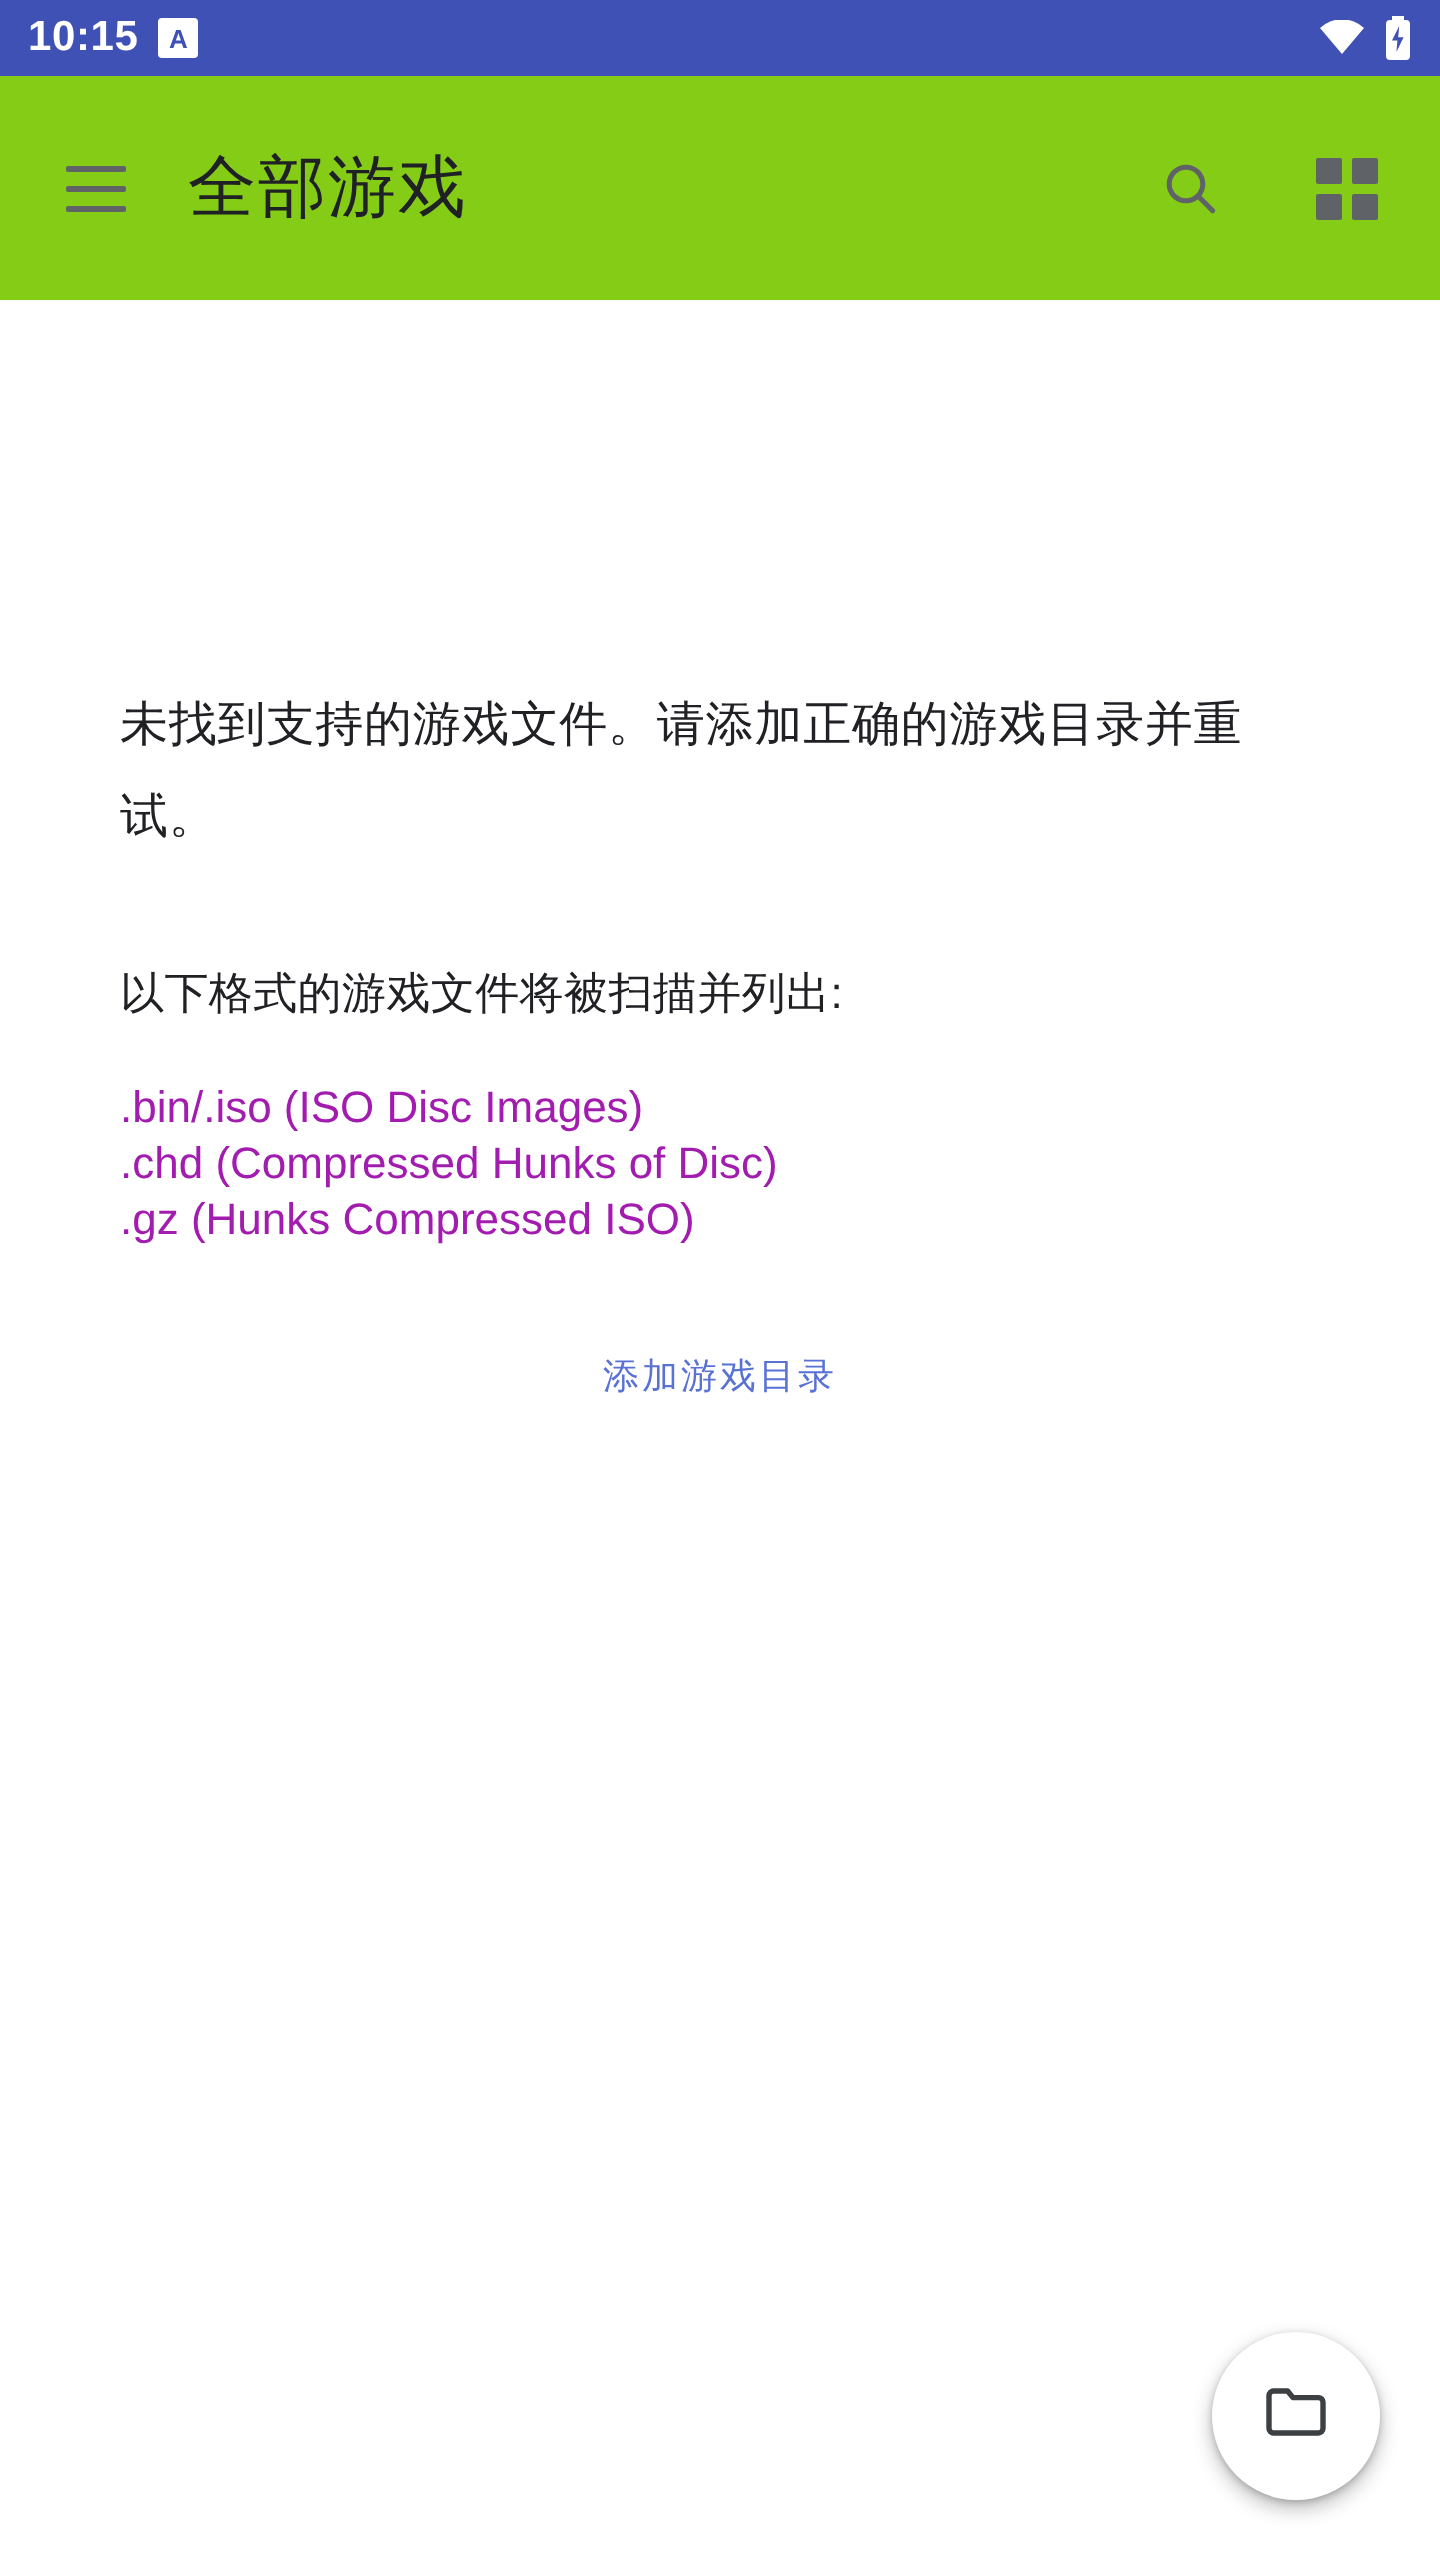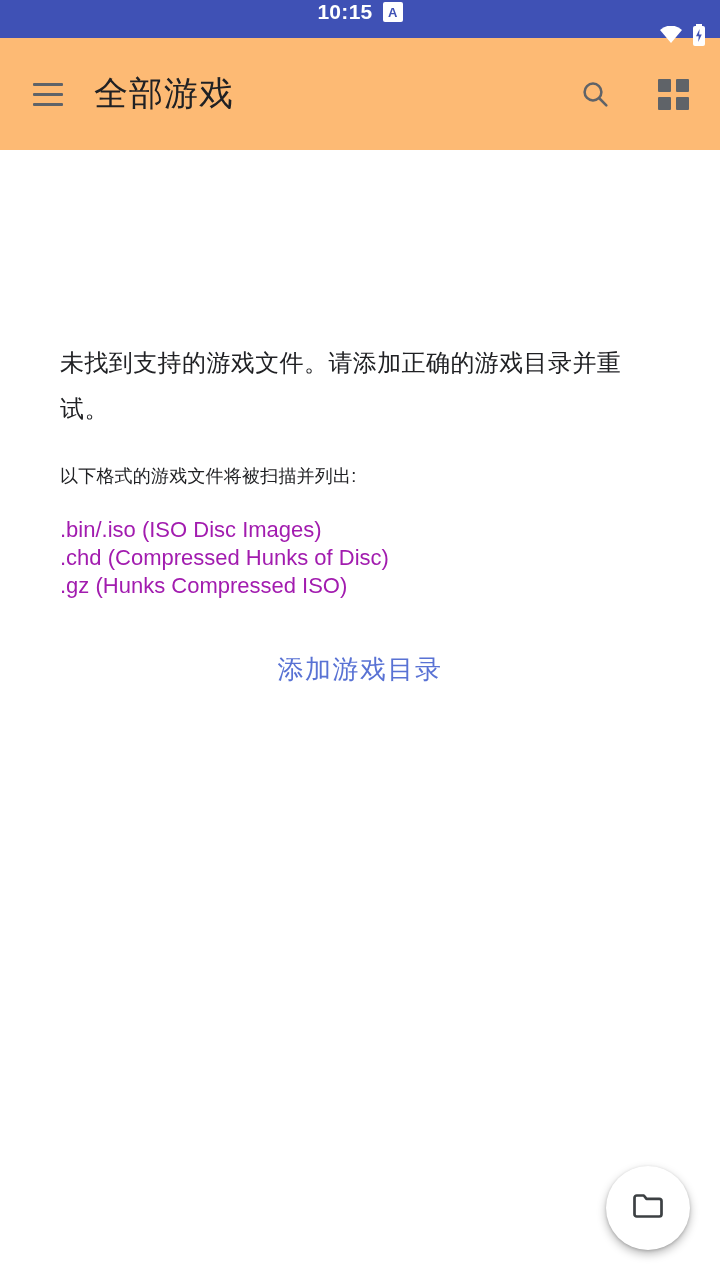--- a/index.html
+++ b/index.html
@@ -20,21 +20,20 @@
   
   .status-bar {
     height: 38px;
     background: #3f51b5;
     color: #ffffff;
     display: flex;
     align-items: center;
     padding: 0 14px;
     font-size: 21px;
     font-weight: bold;
-    flex-direction: column;
   }
   .status-left {
     display: flex;
     align-items: center;
     gap: 10px;
   }
   .status-clock { letter-spacing: 0.3px; }
   .status-app-badge {
     width: 20px; height: 20px;
     background: #ffffff;
@@ -51,21 +50,21 @@
     margin-left: auto;
     display: flex;
     align-items: center;
     gap: 9px;
   }
   .wifi-icon svg, .battery-icon svg { display: block; }
 
   
   .app-bar {
     height: 112px;
-    background: #fdba74;
+    background: #84cc16;
     display: flex;
     align-items: center;
     padding: 0 24px 0 24px;
   }
   .menu-button {
     width: 48px; height: 48px;
     display: flex; flex-direction: column;
     justify-content: center; align-items: center;
     gap: 7px;
     cursor: pointer;
@@ -111,41 +110,41 @@
     padding: 0 60px;
   }
   .empty-heading {
     margin-top: 190px;
     font-size: 24px;
     line-height: 46px;
     color: #202124;
     letter-spacing: 0.4px;
   }
   .empty-sub {
-    margin-top: 32px;
-    font-size: 18px;
+    margin-top: 50px;
+    font-size: 22px;
     color: #202124;
     letter-spacing: 0.2px;
   }
   .format-list {
     margin-top: 28px;
     list-style: none;
   }
   .format-list li {
     font-size: 22px;
     line-height: 28px;
     color: #a21caf;
   }
   .add-dir-wrap {
     margin-top: 52px;
     text-align: center;
   }
   .add-dir-link {
     display: inline-block;
-    font-size: 26px;
+    font-size: 18px;
     color: #5972d4;
     cursor: pointer;
     letter-spacing: 1.5px;
   }
 
   
   .fab {
     position: absolute;
     right: 30px;
     bottom: 30px;

